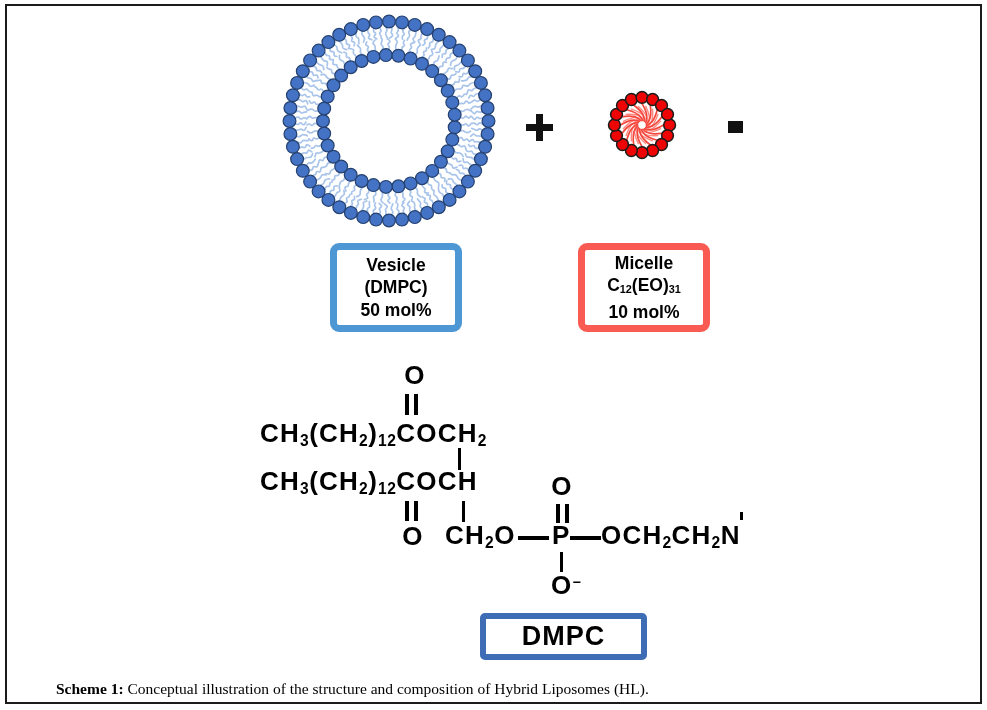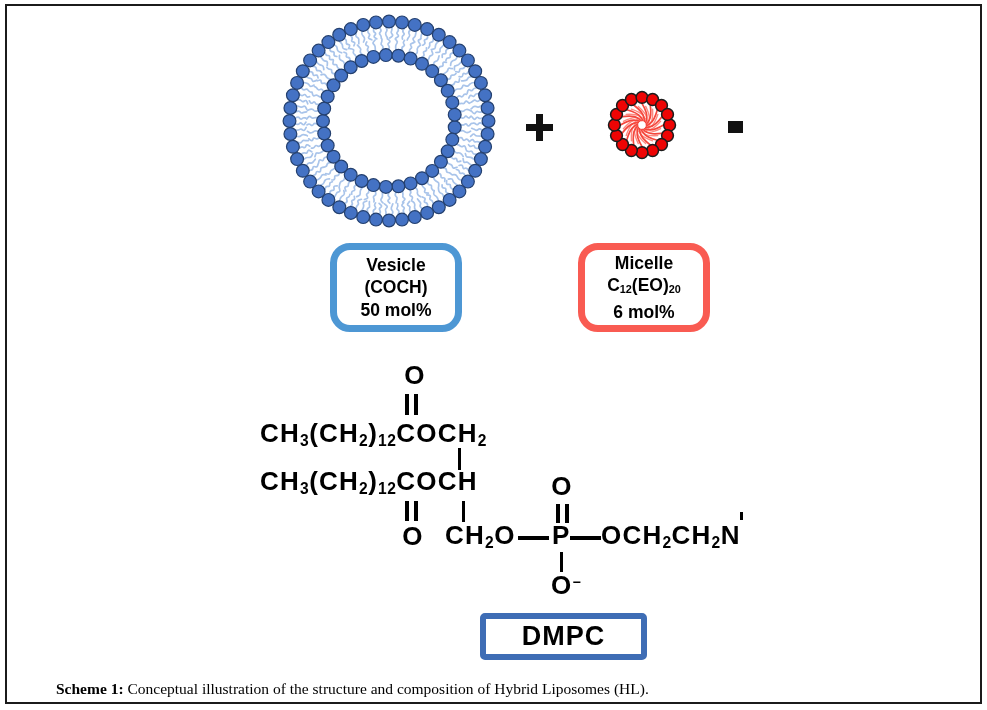--- a/index.html
+++ b/index.html
@@ -7,21 +7,21 @@
   .abs{position:absolute;}
   .frame{position:absolute;left:5px;top:4px;right:5px;bottom:6px;border:2px solid #1b1b1b;}
 
   
   .plus-wrap{position:absolute;left:526px;top:114px;width:27px;height:27px;}
   .plus-h{position:absolute;left:0;top:10px;width:27px;height:7px;background:#111;}
   .plus-v{position:absolute;left:10px;top:0;width:7px;height:27px;background:#111;}
   .minus{position:absolute;left:728px;top:121px;width:15px;height:12px;background:#111;}
 
   
-  .labelbox{position:absolute;box-sizing:border-box;border:7px solid #888;border-radius:20px;background:#fff;
+  .labelbox{position:absolute;box-sizing:border-box;border:7px solid #888;border-radius:9px;background:#fff;
             display:flex;flex-direction:column;align-items:center;justify-content:center;text-align:center;}
   .bl{font-weight:bold;font-size:17.5px;line-height:22.5px;color:#000;white-space:nowrap;}
   .bl sub{font-size:.62em;vertical-align:-0.22em;}
 
   
   .chemtext{position:absolute;font-weight:bold;font-size:26px;line-height:26px;letter-spacing:1.2px;
             color:#000;white-space:nowrap;}
   .chemtext sub{font-size:.6em;vertical-align:-0.27em;letter-spacing:.5px;}
   .chemtext sup{font-size:.55em;vertical-align:.5em;letter-spacing:0;}
   .ctr{text-align:center;}
@@ -351,28 +351,28 @@
       <circle cx="46.6" cy="10.5" r="5.9"></circle>
       <circle cx="55.5" cy="16.5" r="5.9"></circle>
       <circle cx="61.5" cy="25.4" r="5.9"></circle>
     </g>
   </svg>
 
 <div class="minus sym-bar" aria-label="-" style="background: rgb(17, 17, 17);"></div>
 
 <div id="vesicle-box" class="labelbox" style="left: 330px; top: 243px; width: 132px; height: 89px; border-color: rgb(77, 151, 212);">
   <div class="bl">Vesicle</div>
-  <div class="bl">(COCH)</div>
+  <div class="bl">(DMPC)</div>
   <div class="bl">50 mol%</div>
 </div>
 
 <div id="micelle-box" class="labelbox" style="left: 578px; top: 243px; width: 132px; height: 89px; border-color: rgb(249, 91, 82);">
   <div class="bl">Micelle</div>
-  <div class="bl"><span>C</span><sub>12</sub><span>(EO)</span><sub>20</sub></div>
-  <div class="bl">6 mol%</div>
+  <div class="bl"><span>C</span><sub>12</sub><span>(EO)</span><sub>31</sub></div>
+  <div class="bl">10 mol%</div>
 </div>
 
 <div>
   <div class="chemtext ctr" style="left:402px;top:362px;width:26px;">O</div>
   <div class="dbond" style="left:405px;top:394px;height:21px;">
     <div></div>
       <div></div>
   </div>
 
   <div class="chemtext" style="left:260px;top:420px;"><span>CH</span><sub>3</sub><span>(CH</span><sub>2</sub><span>)</span><sub>12</sub><span>COCH</span><sub>2</sub></div>

